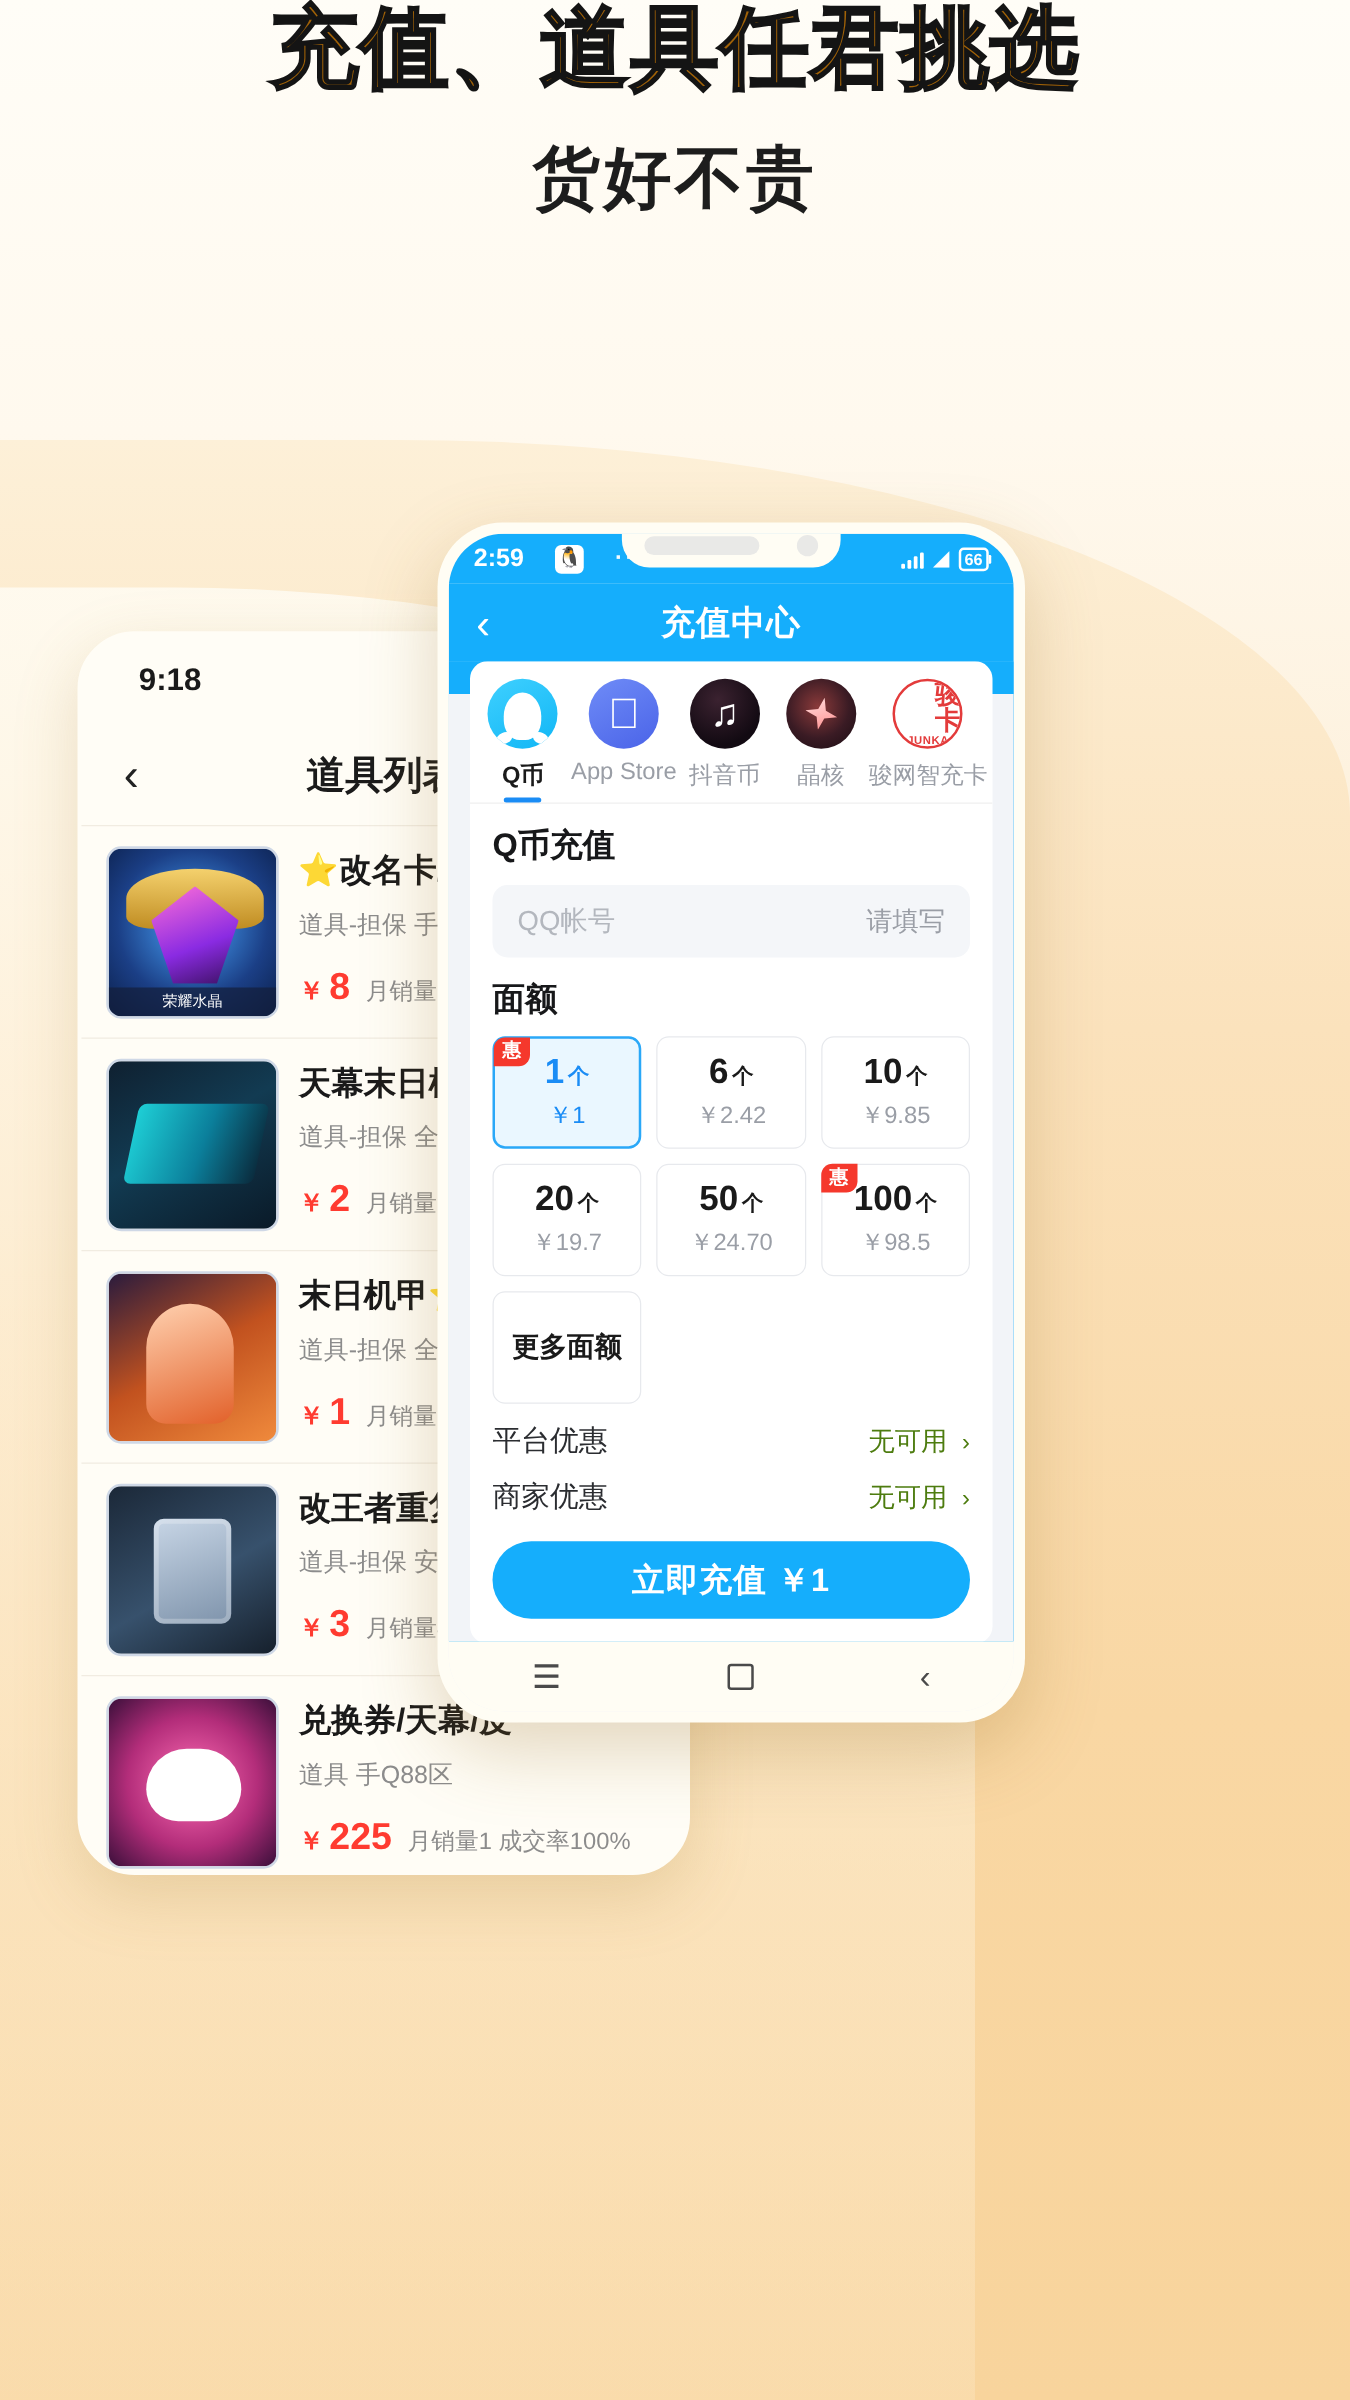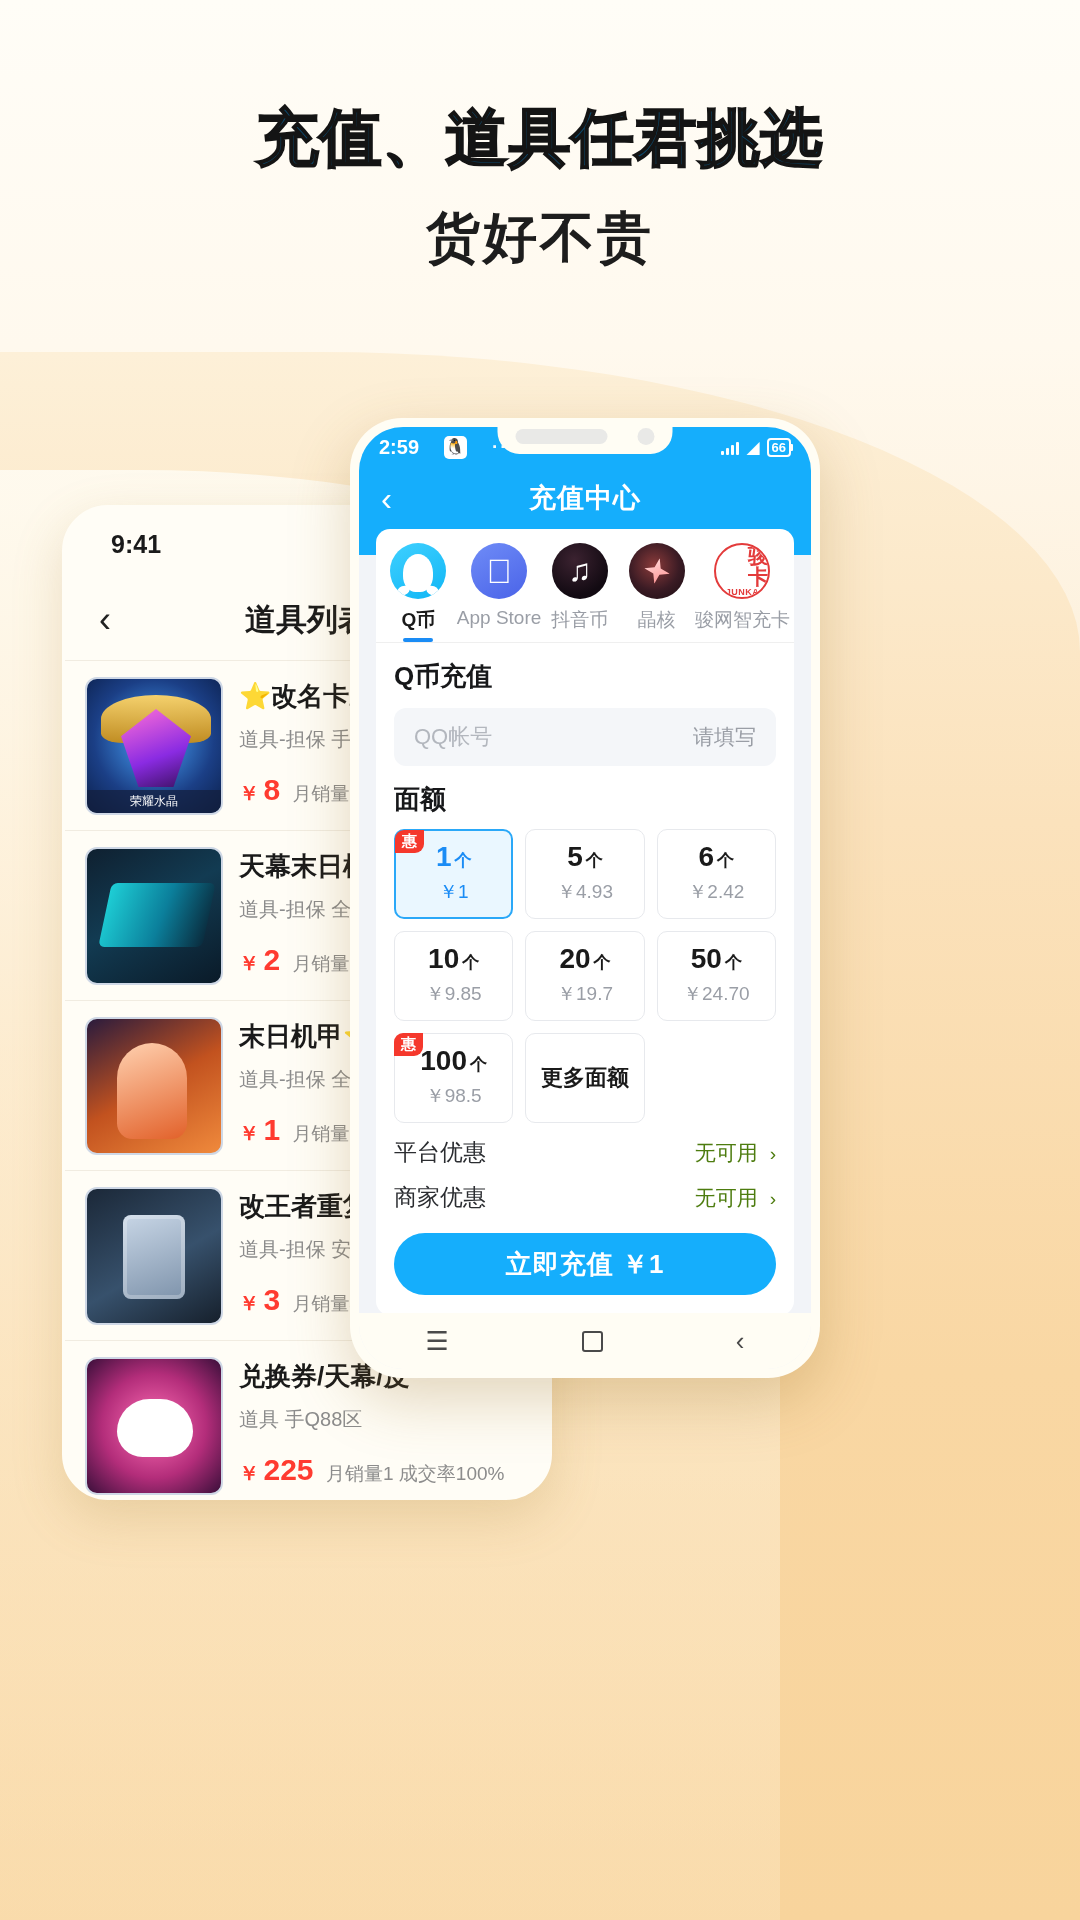--- a/index.html
+++ b/index.html
@@ -30,25 +30,24 @@
     border-top-right-radius: 640px 280px;
     z-index: 2;
   }
 
   
   .headline-wrap {
     position: absolute; left: 0; top: 0; width: 1080px;
     z-index: 20; text-align: center;
   }
   .headline {
-    font-size: 62px;
+    font-size: 71px;
     font-weight: 900;
     letter-spacing: 1px;
-    color: #0c4a6e;
-    margin-top: 105px;
+    color: #a16207;
     line-height: 1.08;
     font-family: "DejaVu Sans", "Liberation Sans", sans-serif;
     -webkit-text-stroke: 2px #141414;
   }
   .subhead {
     font-size: 54px;
     font-weight: 700;
     color: #1d1d1d;
     margin-top: 30px;
     letter-spacing: 3px;
@@ -319,21 +318,21 @@
 <div class="swoosh"></div>
 <div class="swoosh2"></div>
 
 <div class="headline-wrap">
   <div class="headline">充值、道具任君挑选</div>
   <div class="subhead">货好不贵</div>
 </div>
 
 <div class="phone-back">
   <div class="pb-status">
-    <span>9:41</span>
+    <span>9:18</span>
     <div class="pb-notch"></div>
   </div>
   <div class="pb-nav">
     <span class="pb-back-arrow">‹</span>
     <span class="pb-title">道具列表</span>
   </div>
   <div class="pb-list">
 
     <div class="pb-row">
       <div class="pb-thumb t1">
@@ -487,24 +486,20 @@
           </div>
 
           <div class="denom-grid">
 
             <div class="denom sel">
               <span class="hui">惠</span>
               <div class="amt"><span>1</span><span class="u">个</span></div>
               <div class="pr">￥1</div>
             </div>
 
-            <div class="denom">
-              <div class="amt"><span>5</span><span class="u">个</span></div>
-              <div class="pr">￥4.93</div>
-            </div>
 
             <div class="denom">
               <div class="amt"><span>6</span><span class="u">个</span></div>
               <div class="pr">￥2.42</div>
             </div>
 
             <div class="denom">
               <div class="amt"><span>10</span><span class="u">个</span></div>
               <div class="pr">￥9.85</div>
             </div>

